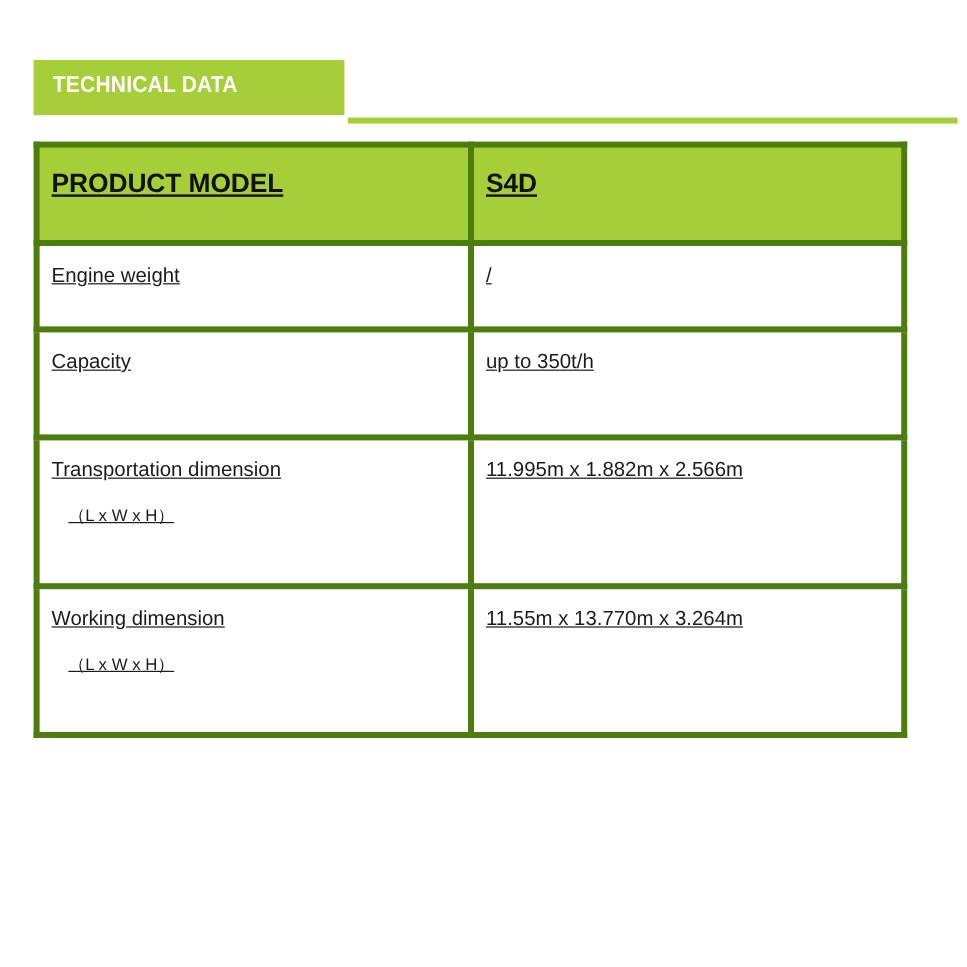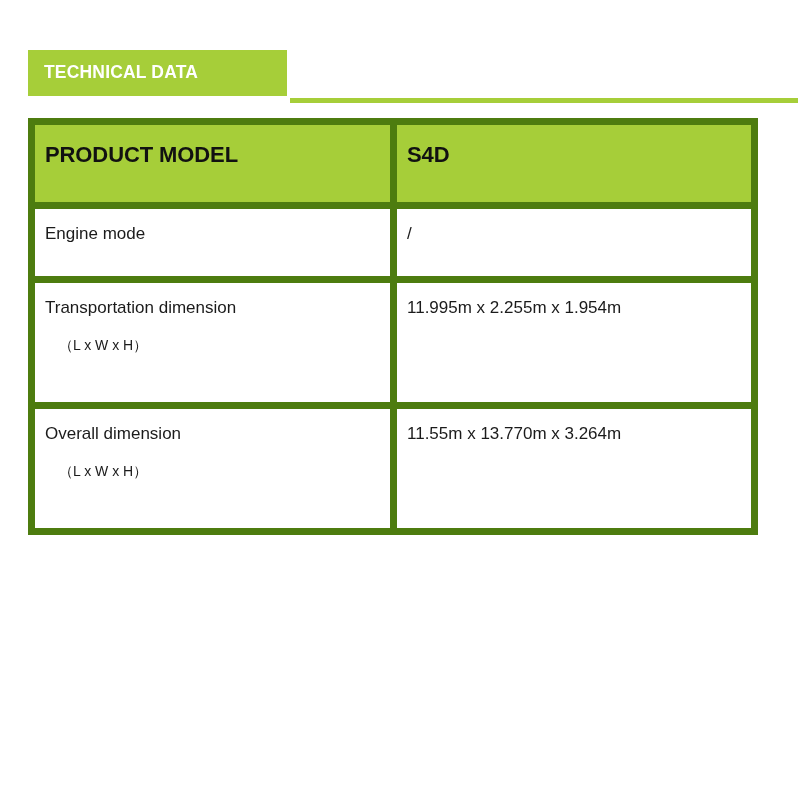--- a/index.html
+++ b/index.html
@@ -63,26 +63,27 @@
   .spec-table {
     position: absolute;
     left: 28px;
     top: 118px;
     width: 723px;
     border-collapse: collapse;
     table-layout: fixed;
     font-family: "Liberation Sans", sans-serif;
   }
   .spec-table td {
-    border: 7px solid #4d7c0f;
+    border: 5px solid #4d7c0f;
     vertical-align: top;
     padding: 13px 10px 10px 10px;
     font-size: 17px;
     color: #1b1b1b;
     line-height: 1.45;
+    text-decoration: underline;
   }
   .col-label { width: 362px; }
   .col-value { width: 361px; }
 
   .head-row td {
     background: #A6CE39;
     font-weight: bold;
     font-size: 22px;
     color: #111111;
     height: 53px;
@@ -121,37 +122,41 @@
       <col class="col-value">
     </colgroup>
     <tbody>
       <tr class="head-row">
         <td>PRODUCT MODEL</td>
         <td>S4D</td>
       </tr>
 
 
       <tr class="r-short">
-        <td>Engine mode</td>
+        <td>Engine weight</td>
         <td>/</td>
       </tr>
 
+      <tr class="r-mid">
+        <td>Capacity</td>
+        <td>up to 350t/h</td>
+      </tr>
 
 
       <tr class="r-tall">
         <td>
           <span>Transportation dimension</span>
           <span class="sub-line">（L x W x H）</span>
         </td>
-        <td class="nowrap">11.995m x 2.255m x 1.954m</td>
+        <td class="nowrap">11.995m x 1.882m x 2.566m</td>
       </tr>
 
       <tr class="r-tall">
         <td>
-          <span>Overall dimension</span>
+          <span>Working dimension</span>
           <span class="sub-line">（L x W x H）</span>
         </td>
         <td class="nowrap">11.55m x 13.770m x 3.264m</td>
       </tr>
     </tbody>
   </table>
 
 </div>
 
 </body></html>

